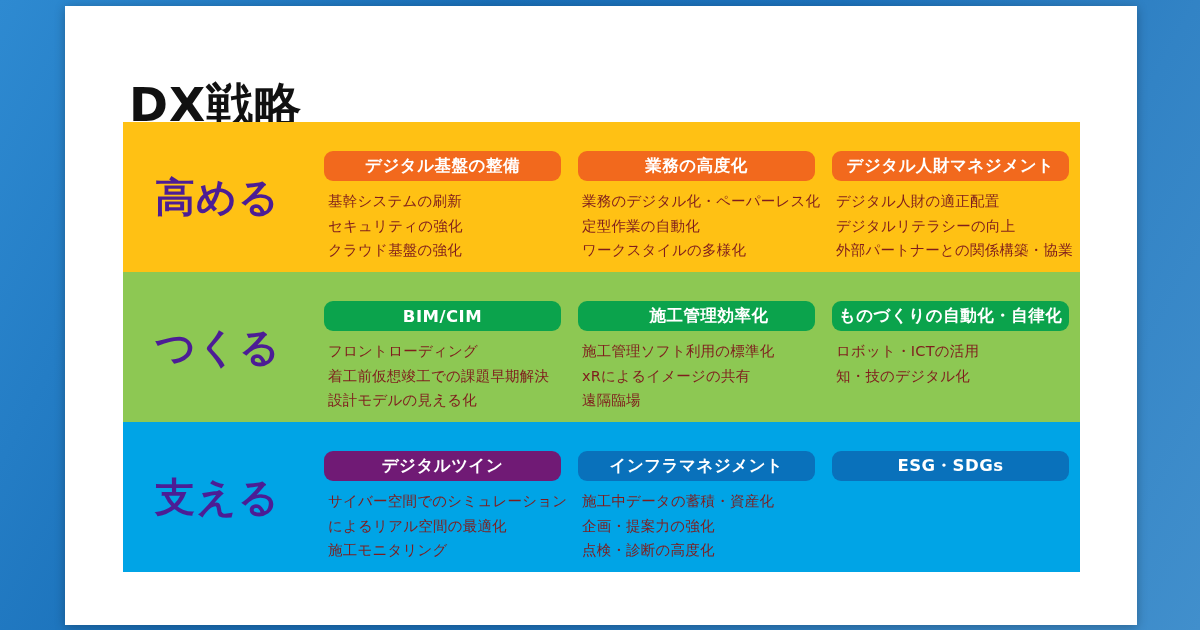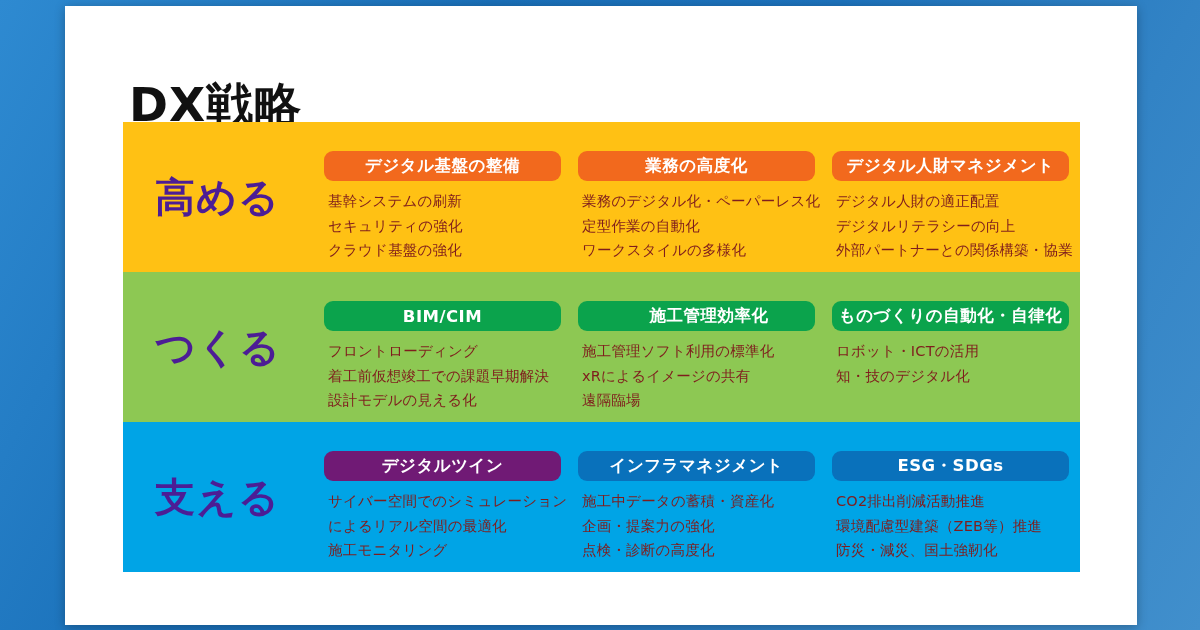--- a/index.html
+++ b/index.html
@@ -170,22 +170,17 @@
           <div class="group">
     <div class="badge" style="background: rgb(9, 113, 187);">インフラマネジメント</div>
     <div class="items">
               <div class="item">施工中データの蓄積・資産化</div>
               <div class="item">企画・提案力の強化</div>
               <div class="item">点検・診断の高度化</div>
             </div>
   </div>
           <div class="group">
     <div class="badge" style="background: rgb(9, 113, 187);">ESG・SDGs</div>
-    <div class="items">
-              <div class="item">CO2排出削減活動推進</div>
-              <div class="item">環境配慮型建築（ZEB等）推進</div>
-              <div class="item">防災・減災、国土強靭化</div>
-            </div>
   </div>
         </div>
   </div>
     </div>
 </div>
 
 </body></html>

